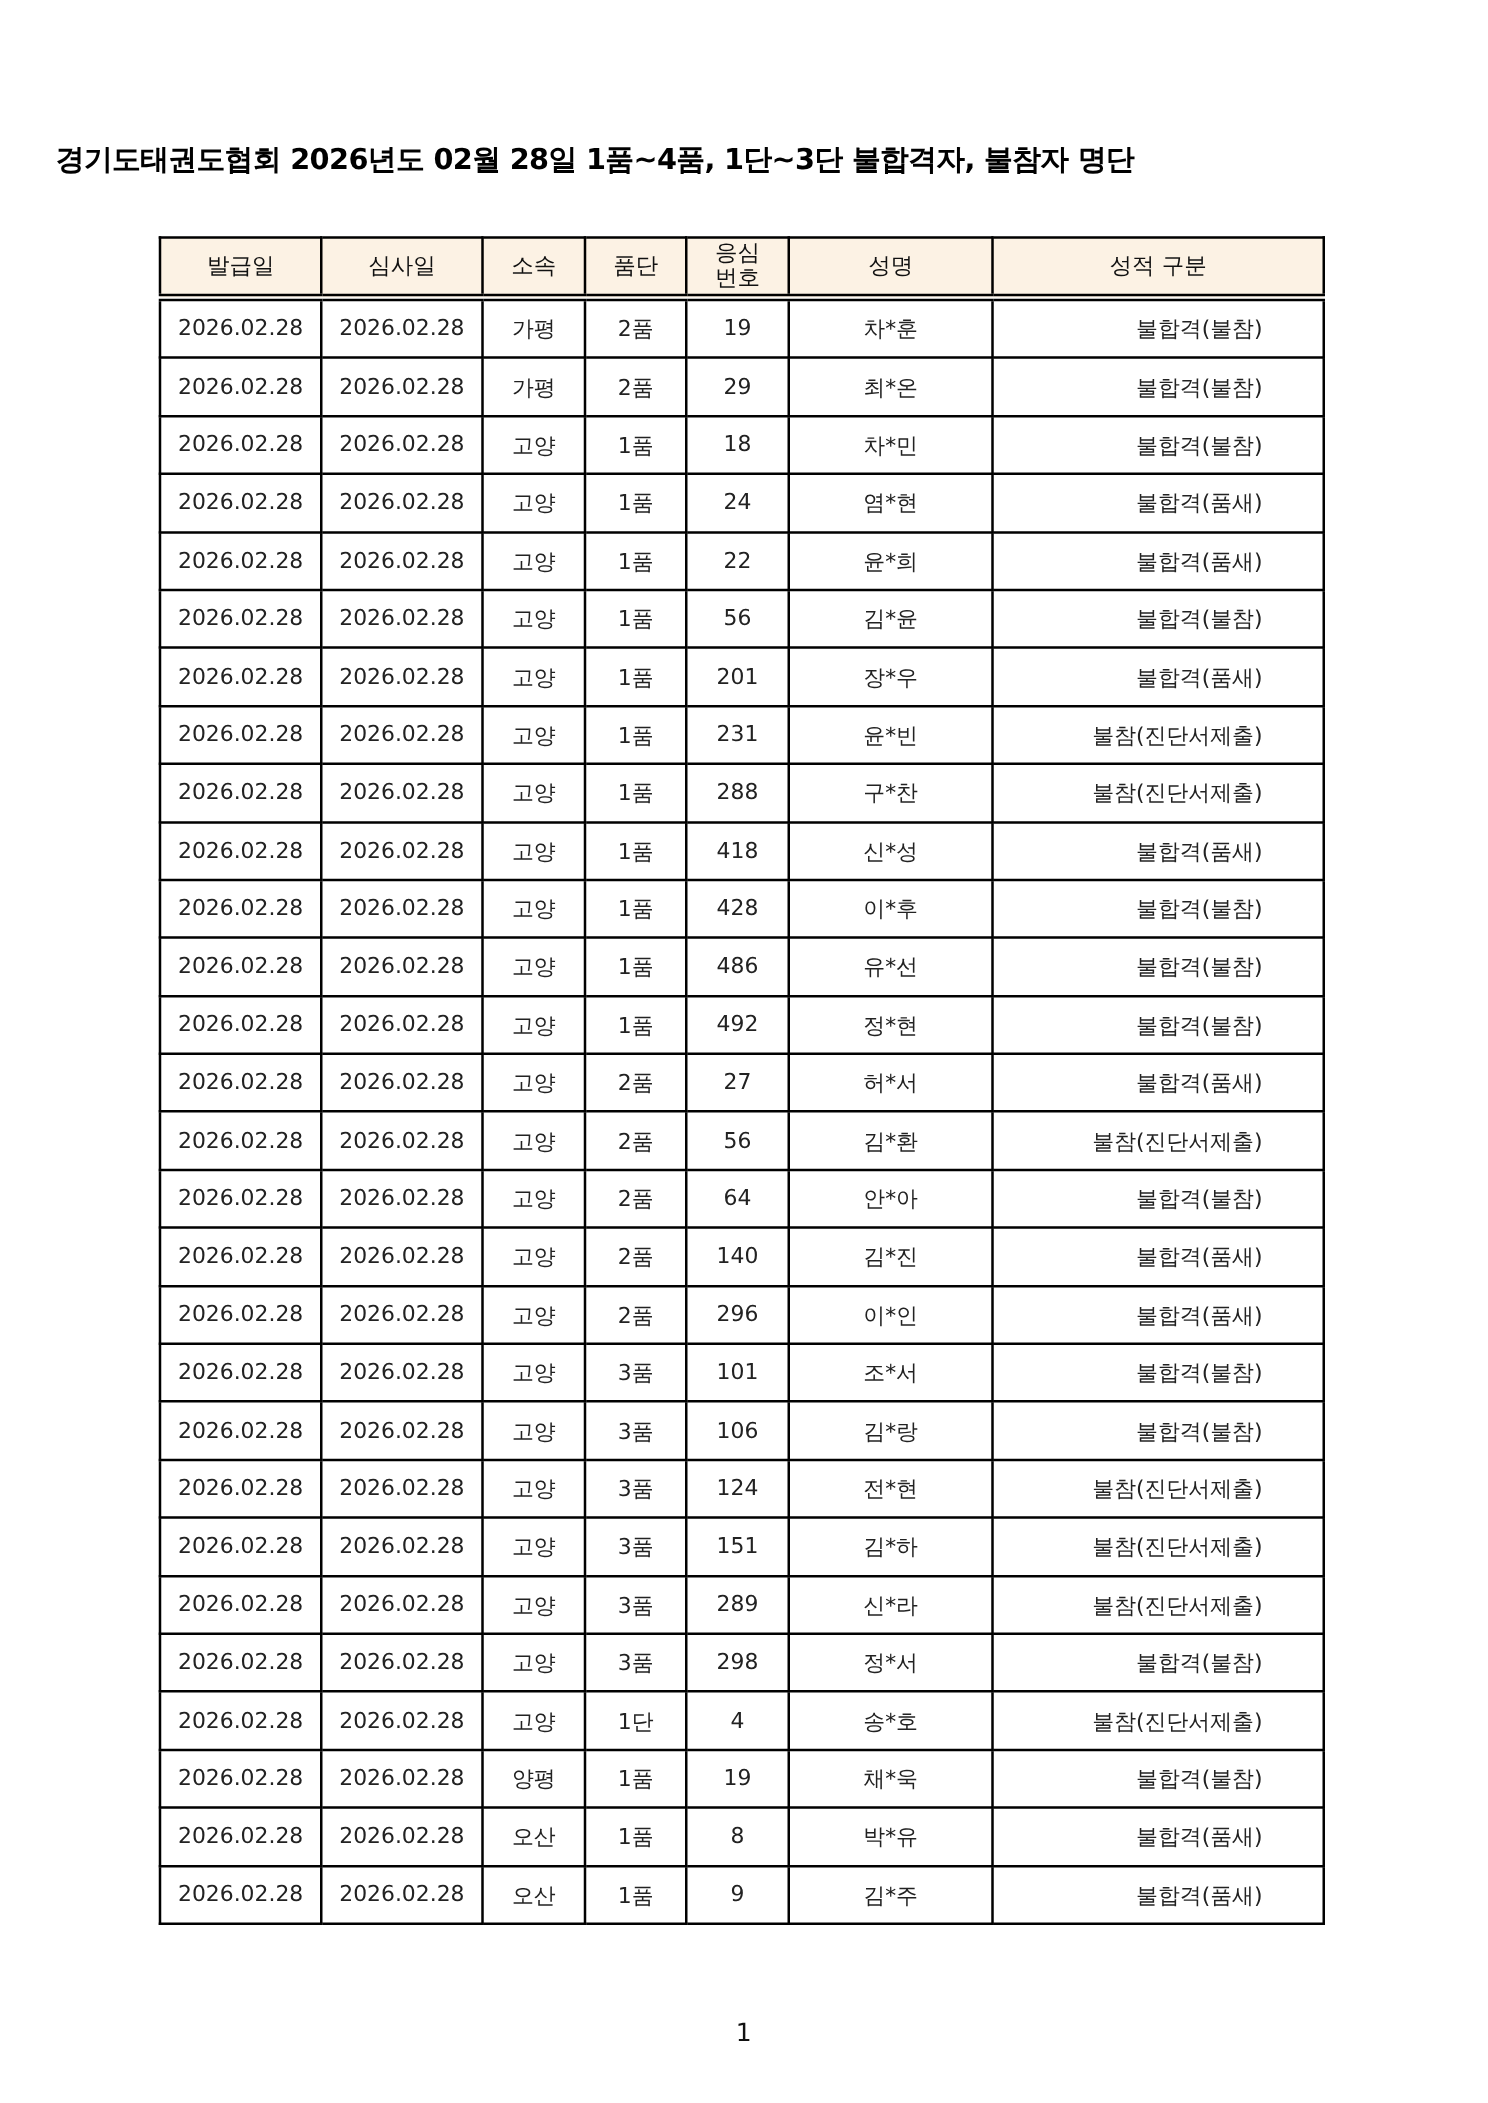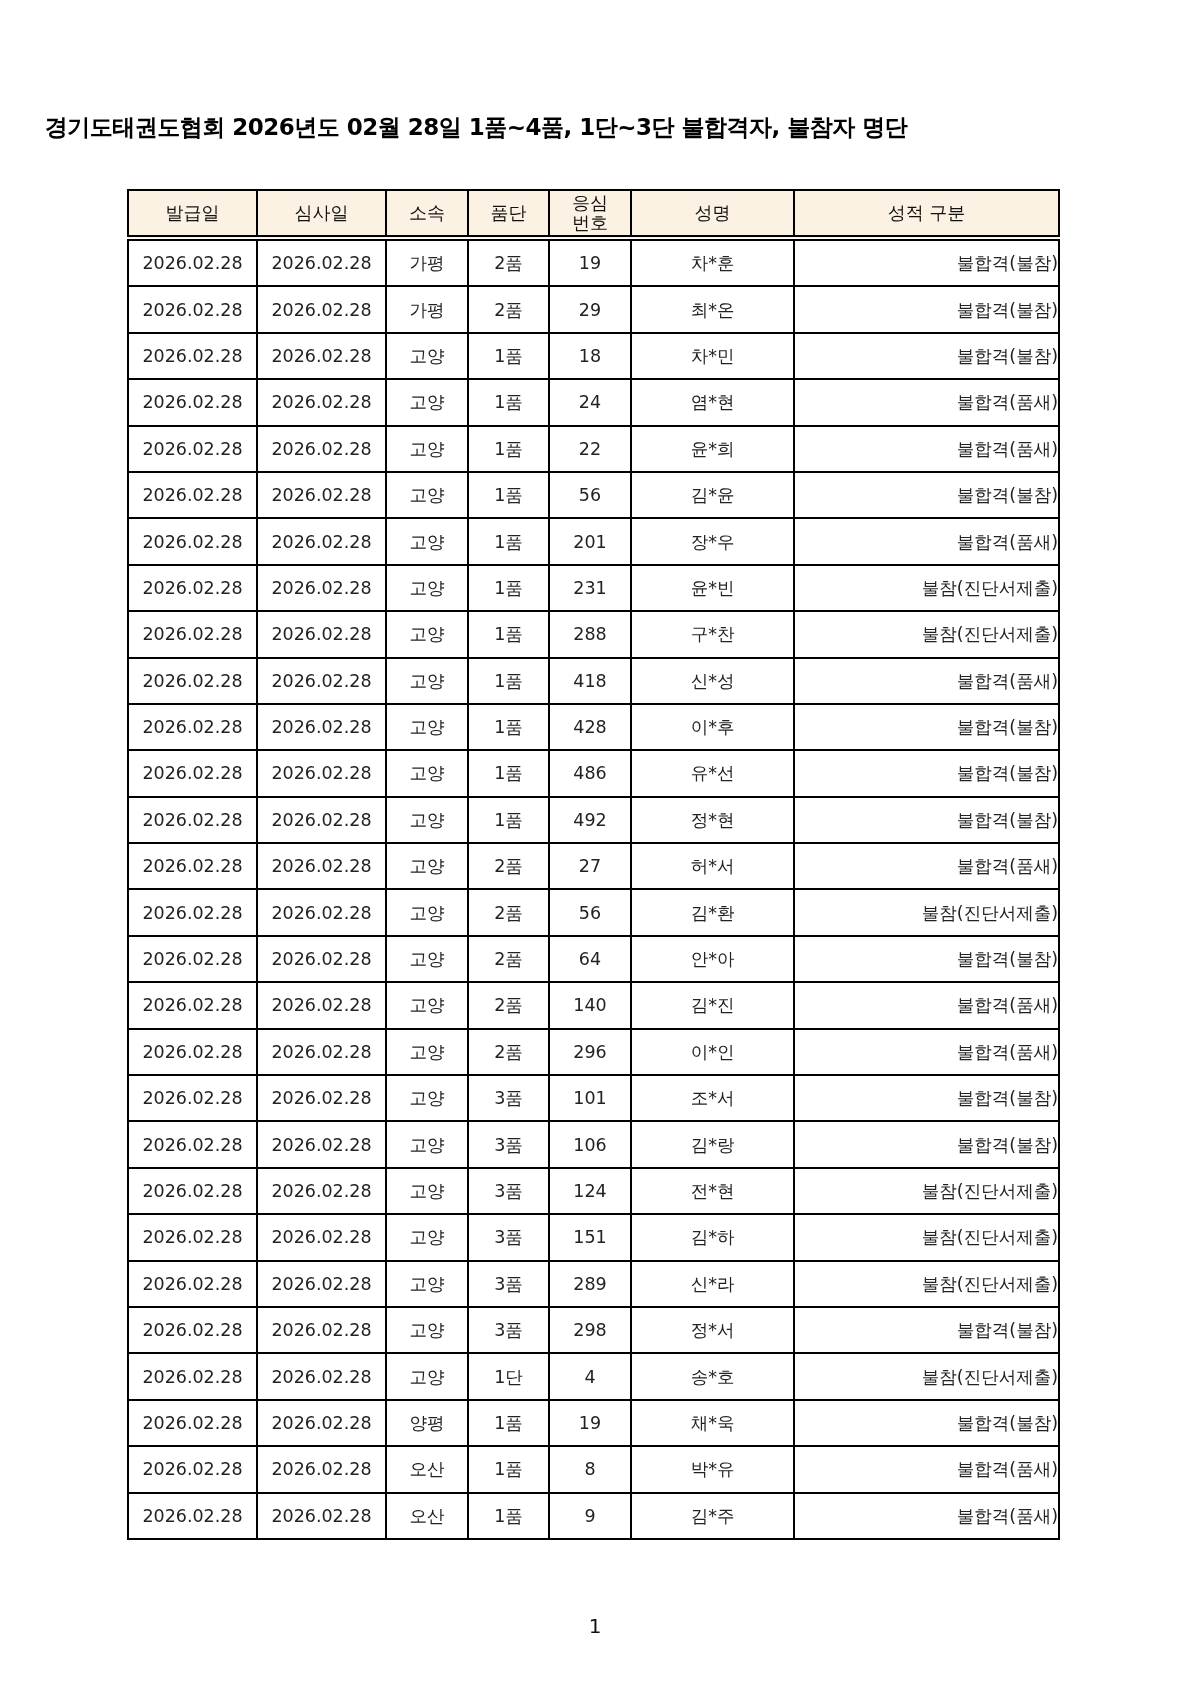--- a/index.html
+++ b/index.html
@@ -8,21 +8,21 @@
   .title { position:absolute; left:0; width:952px; top:112px; text-align:center;
            font-family:"DejaVu Sans", sans-serif; font-weight:bold; font-size:23px; letter-spacing:-0.5px; color:#000; }
   table { position:absolute; left:127px; top:157px; border-collapse:collapse; table-layout:fixed;
           width:931px;margin-top:32px; }
   col.c1 { width:129px; } col.c2 { width:129px; } col.c3 { width:82px; } col.c4 { width:81px; }
   col.c5 { width:82px; } col.c6 { width:163px; } col.c7 { width:265px; }
   th { background:#fcf2e4; border:2px solid #000; height:44px; font-weight:normal; font-size:18px;
        text-align:center; padding:0; border-bottom:6px double #000; line-height:20px; }
   td { border:2px solid #000; height:44.4px; font-size:17.5px; text-align:center; padding:0;
        color:#222; white-space:nowrap; }
-  td.res { text-align:right; }
+  td.res { text-align:right; padding-right:48px; }
   td.res.long { }
   .pagenum { position:absolute; left:0; width:1190px; top:1614px; text-align:center; font-size:20px; color:#111; }
 </style>
 </head>
 <body>
 
 <div class="title">경기도태권도협회 2026년도 02월 28일 1품~4품, 1단~3단 불합격자, 불참자 명단</div>
 
 <table>
   <colgroup>

